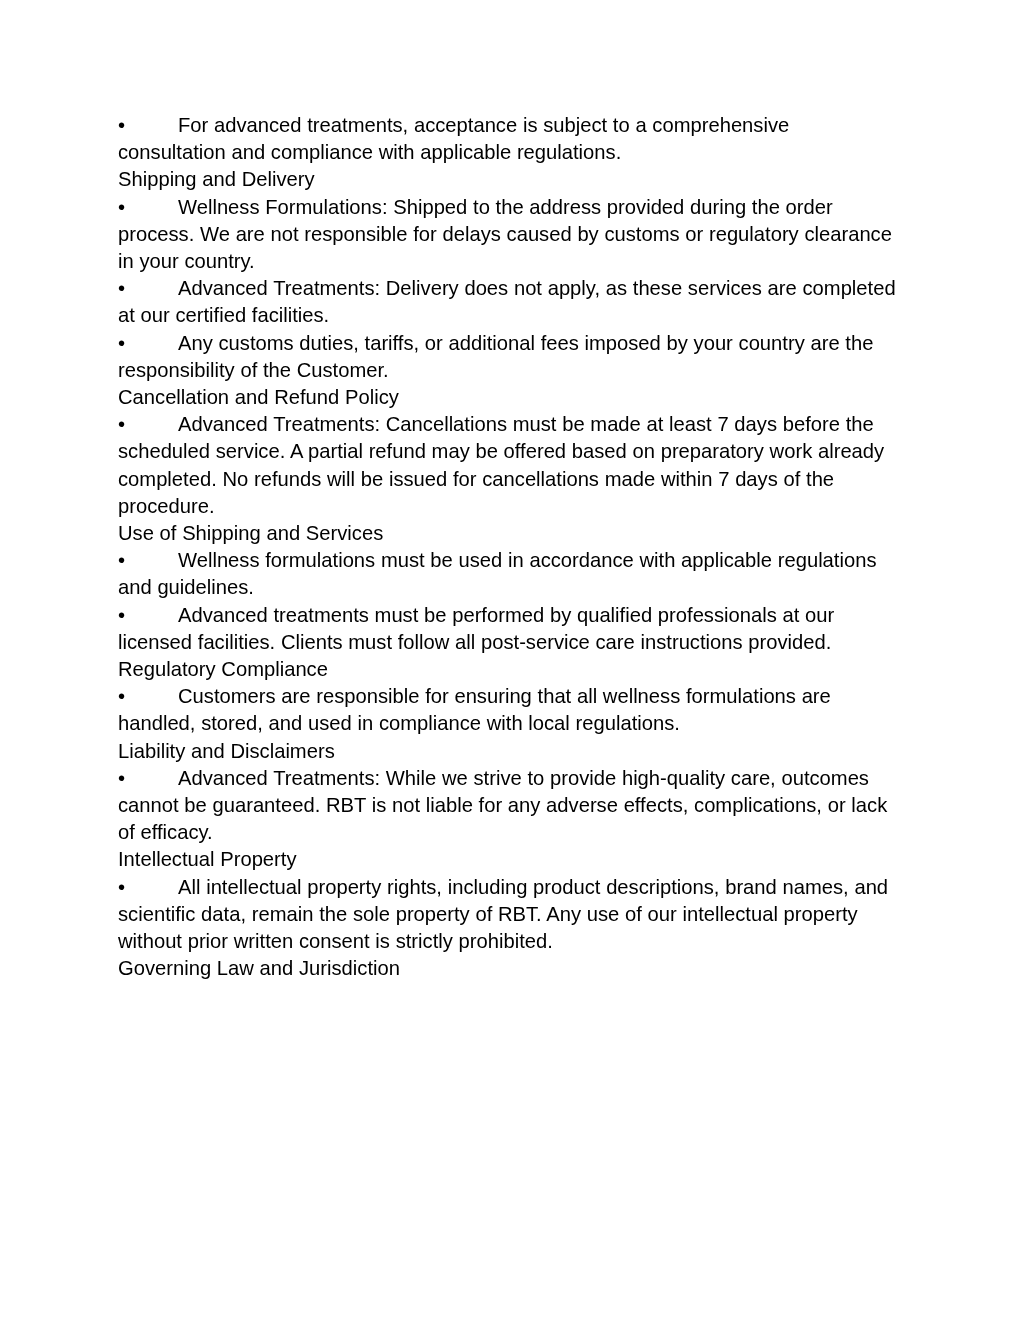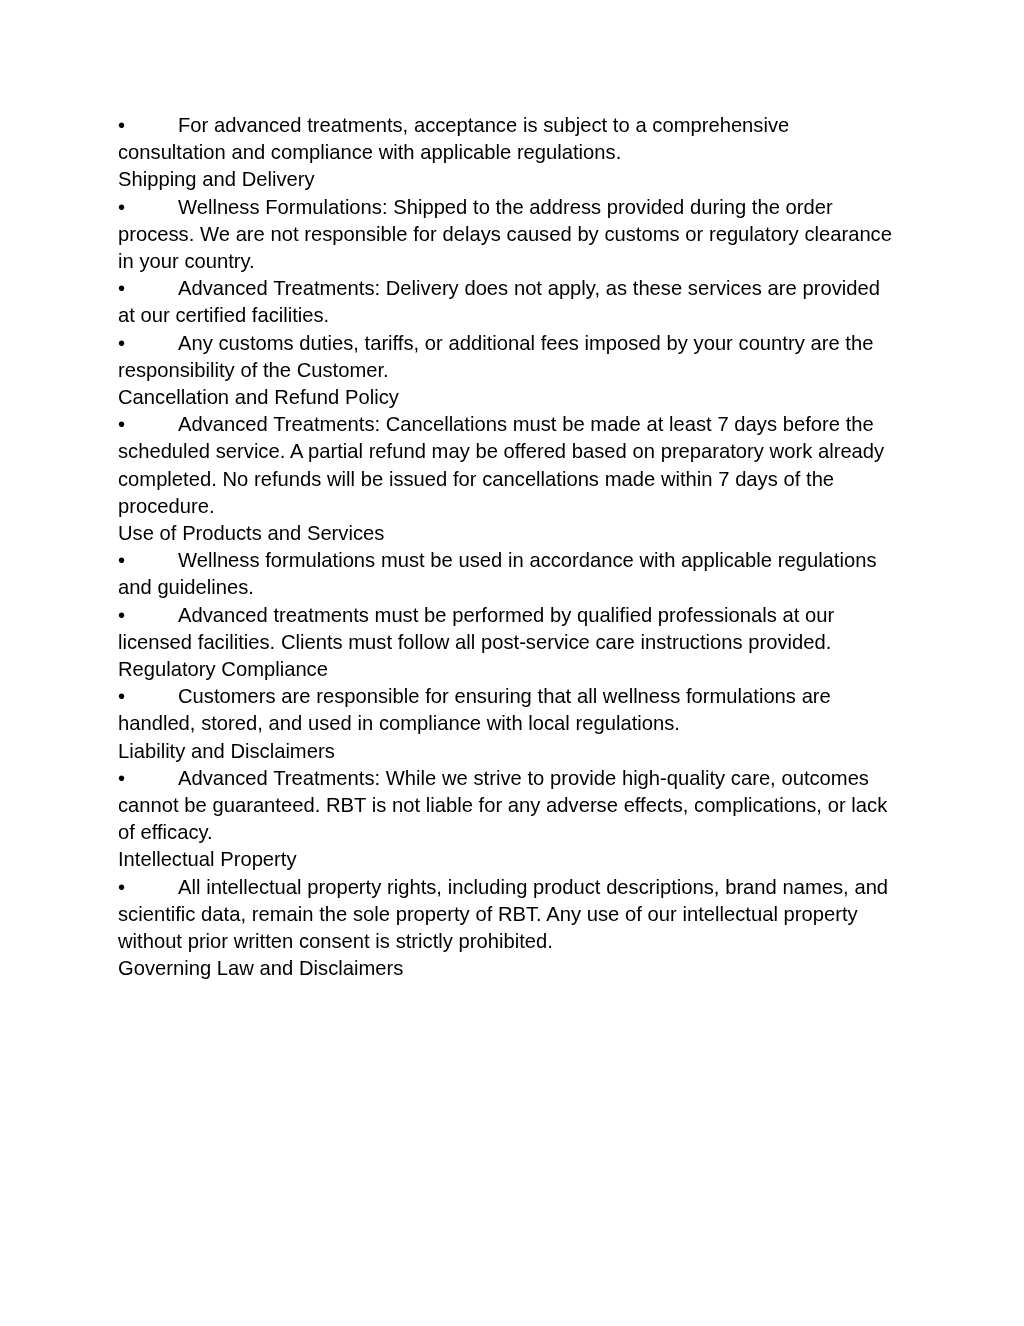--- a/index.html
+++ b/index.html
@@ -56,28 +56,28 @@
   }
 </style>
 </head>
 <body>
 
 <div class="page">
   <div class="doc-body" id="doc-body">
       <p class="bullet-line para"><span class="bullet-mark">•</span><span class="bullet-text">For advanced treatments, acceptance is subject to a comprehensive consultation and compliance with applicable regulations.</span></p>
       <p class="heading para">Shipping and Delivery</p>
       <p class="bullet-line para"><span class="bullet-mark">•</span><span class="bullet-text">Wellness Formulations: Shipped to the address provided during the order process. We are not responsible for delays caused by customs or regulatory clearance in your country.</span></p>
-      <p class="bullet-line para"><span class="bullet-mark">•</span><span class="bullet-text">Advanced Treatments: Delivery does not apply, as these services are provided at our certified facilities.</span></p>
+      <p class="bullet-line para"><span class="bullet-mark">•</span><span class="bullet-text">Advanced Treatments: Delivery does not apply, as these services are completed at our certified facilities.</span></p>
       <p class="bullet-line para"><span class="bullet-mark">•</span><span class="bullet-text">Any customs duties, tariffs, or additional fees imposed by your country are the responsibility of the Customer.</span></p>
       <p class="heading para">Cancellation and Refund Policy</p>
       <p class="bullet-line para"><span class="bullet-mark">•</span><span class="bullet-text">Advanced Treatments: Cancellations must be made at least 7 days before the scheduled service. A partial refund may be offered based on preparatory work already completed. No refunds will be issued for cancellations made within 7 days of the procedure.</span></p>
-      <p class="heading para">Use of Products and Services</p>
+      <p class="heading para">Use of Shipping and Services</p>
       <p class="bullet-line para"><span class="bullet-mark">•</span><span class="bullet-text">Wellness formulations must be used in accordance with applicable regulations and guidelines.</span></p>
       <p class="bullet-line para"><span class="bullet-mark">•</span><span class="bullet-text">Advanced treatments must be performed by qualified professionals at our licensed facilities. Clients must follow all post-service care instructions provided.</span></p>
       <p class="heading para">Regulatory Compliance</p>
       <p class="bullet-line para"><span class="bullet-mark">•</span><span class="bullet-text">Customers are responsible for ensuring that all wellness formulations are handled, stored, and used in compliance with local regulations.</span></p>
       <p class="heading para">Liability and Disclaimers</p>
       <p class="bullet-line para"><span class="bullet-mark">•</span><span class="bullet-text">Advanced Treatments: While we strive to provide high-quality care, outcomes cannot be guaranteed. RBT is not liable for any adverse effects, complications, or lack of efficacy.</span></p>
       <p class="heading para">Intellectual Property</p>
       <p class="bullet-line para"><span class="bullet-mark">•</span><span class="bullet-text">All intellectual property rights, including product descriptions, brand names, and scientific data, remain the sole property of RBT. Any use of our intellectual property without prior written consent is strictly prohibited.</span></p>
-      <p class="heading para">Governing Law and Disclaimers</p>
+      <p class="heading para">Governing Law and Jurisdiction</p>
     </div>
 </div>
 
 </body></html>

